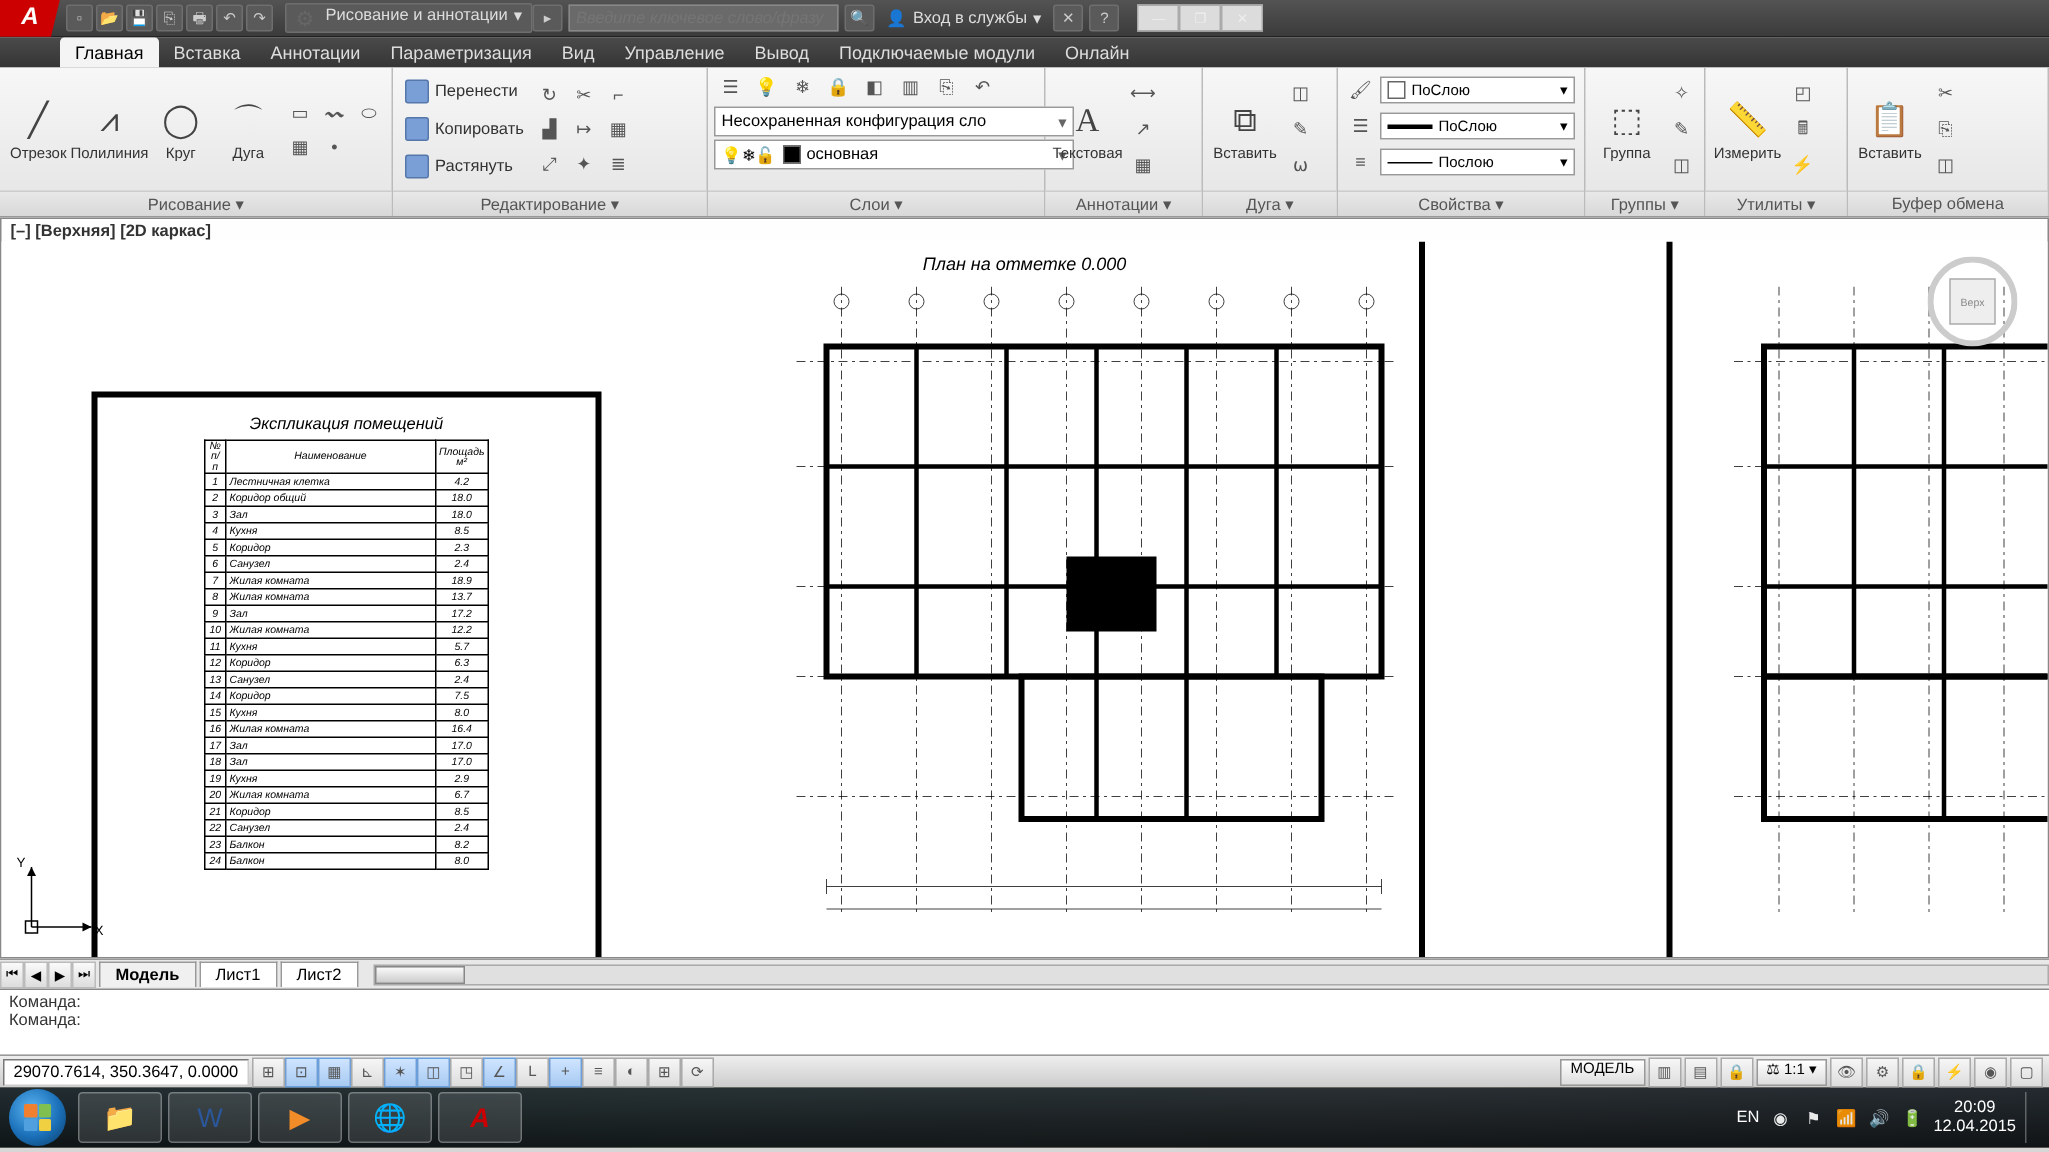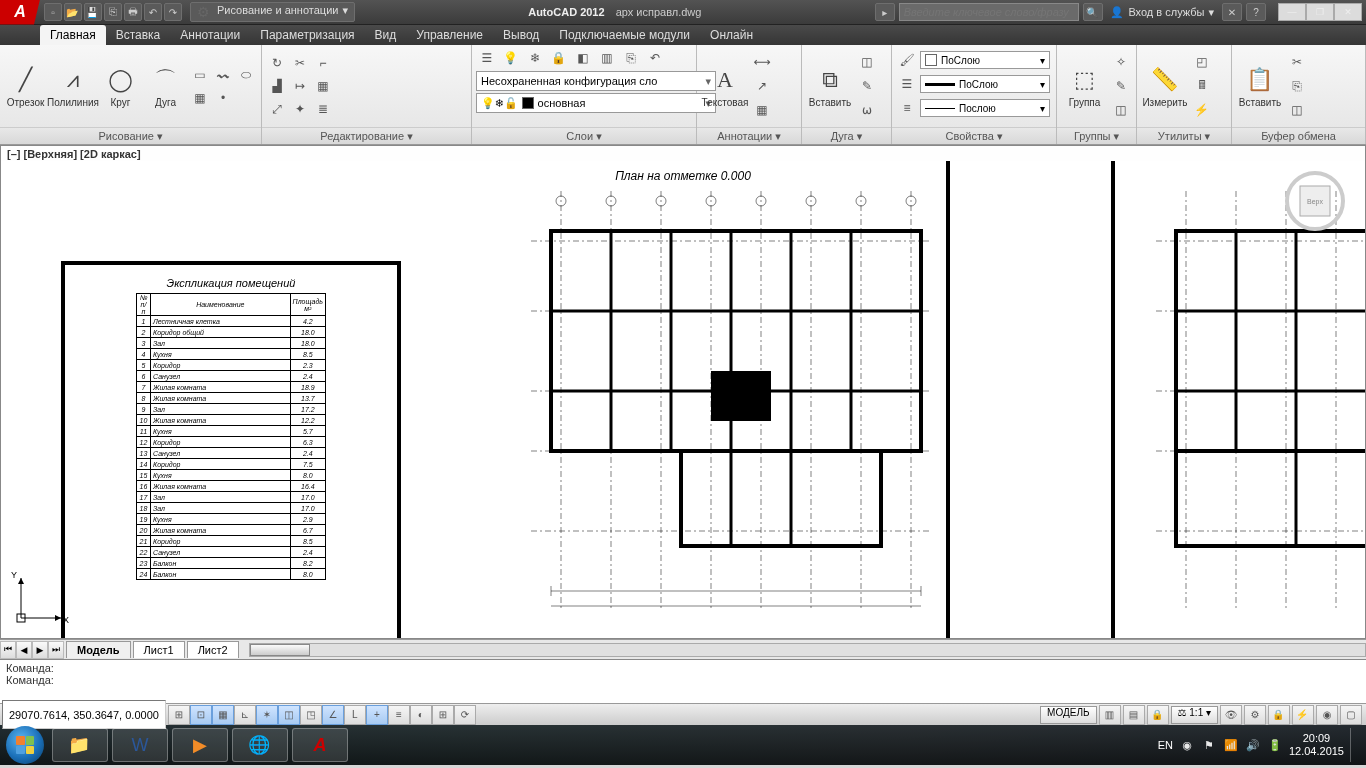--- a/index.html
+++ b/index.html
@@ -57,21 +57,21 @@
 .expl-table td:last-child { width:26px; text-align:center; }
 .model-tabs { height:20px; background:#e8e8e8; border-top:1px solid #999; display:flex; align-items:center; }
 .nav-btns { display:flex; }
 .nav-btn { width:16px; height:18px; border:1px solid #bbb; background:linear-gradient(#fafafa,#ddd); display:flex; align-items:center; justify-content:center; font-size:9px; cursor:pointer; }
 .mtab { padding:2px 10px; border:1px solid #999; border-bottom:none; background:#fff; font-size:11px; cursor:pointer; margin-left:2px; }
 .mtab.active { background:#f0f0f0; font-weight:bold; }
 .hscroll { flex:1; margin-left:10px; height:14px; background:#e0e0e0; border:1px solid #aaa; position:relative; }
 .hscroll-thumb { position:absolute; left:0; width:60px; height:100%; background:linear-gradient(#fafafa,#ccc); border:1px solid #888; }
 .cmdline { height:44px; background:#fff; border-top:1px solid #888; padding:2px 6px; font-size:11px; font-family:Consolas,monospace; color:#333; overflow:hidden; }
 .statusbar { height:22px; background:linear-gradient(#eee,#ccc); border-top:1px solid #999; display:flex; align-items:center; font-size:11px; }
-.coords { padding:0 6px; border:1px inset #ccc; background:#fff; margin:0 2px; height:29px; display:flex; align-items:center; }
+.coords { padding:0 6px; border:1px inset #ccc; background:#fff; margin:0 2px; height:18px; display:flex; align-items:center; }
 .status-btn { width:22px; height:20px; border:1px solid #aaa; background:linear-gradient(#f6f6f6,#ddd); display:flex; align-items:center; justify-content:center; cursor:pointer; font-size:10px; color:#555; }
 .status-btn.on { background:linear-gradient(#cfe4ff,#a7caf2); border-color:#6a9fdc; }
 .status-right { margin-left:auto; display:flex; align-items:center; gap:2px; padding-right:4px; }
 .model-btn { padding:0 6px; height:18px; border:1px solid #999; background:linear-gradient(#fff,#ddd); font-size:10px; cursor:pointer; }
 .taskbar { height:40px; background:linear-gradient(rgba(30,40,50,.85),rgba(10,15,20,.9)),linear-gradient(90deg,#3a4a2f,#5c6840,#6b5a3a,#4a3c28); display:flex; align-items:center; }
 .start-orb { width:38px; height:38px; border-radius:50%; background:radial-gradient(circle at 40% 35%,#5ab4f0,#1a6fb8 55%,#0a3a62); margin:0 6px; display:grid; grid-template:1fr 1fr/1fr 1fr; gap:1px; padding:10px; cursor:pointer; }
 .start-orb span { border-radius:1px; }
 .start-orb span:nth-child(1){background:#f08030}.start-orb span:nth-child(2){background:#80c050}.start-orb span:nth-child(3){background:#50a0e0}.start-orb span:nth-child(4){background:#f0d040}
 .task-btn { width:56px; height:34px; border:1px solid rgba(255,255,255,.3); border-radius:3px; background:rgba(255,255,255,.12); margin:0 2px; display:flex; align-items:center; justify-content:center; font-size:18px; cursor:pointer; }
 .tray { margin-left:auto; display:flex; align-items:center; gap:6px; color:#fff; padding-right:8px; font-size:11px; }
@@ -93,24 +93,20 @@
     <div class="qat-btn">⎘</div>
     <div class="qat-btn">🖶</div>
     <div class="qat-btn">↶</div>
     <div class="qat-btn">↷</div>
   </div>
   <div class="workspace-sel">
     <span class="gear"></span>
     <span>Рисование и аннотации</span>
     <span>▾</span>
   </div>
-  <div class="title-center">
-    <span class="app">AutoCAD 2012</span>
-    <span class="file">арх исправл.dwg</span>
-  </div>
   <div class="title-right">
     <div class="tbtn">▸</div>
     <input class="search-box" placeholder="Введите ключевое слово/фразу" style="">
     <div class="tbtn">🔍</div>
     <div class="signin">
       <span>👤</span>
       <span>Вход в службы</span>▾
     </div>
     <div class="tbtn">✕</div>
     <div class="tbtn">?</div>
@@ -159,20 +155,34 @@
         <div class="sm-btn">⬭</div>
         <div class="sm-btn">▦</div>
         <div class="sm-btn">•</div>
       </div>
     </div>
     <div class="panel-title">Рисование ▾</div>
   </div>
 
   <div class="ribbon-panel" style="width:210px">
     <div class="panel-body">
+      <div class="mid-btn-row">
+        <div class="mid-btn">
+            <div class="ic"></div>
+            <span>Перенести</span>
+          </div>
+        <div class="mid-btn">
+            <div class="ic"></div>
+            <span>Копировать</span>
+          </div>
+        <div class="mid-btn">
+            <div class="ic"></div>
+            <span>Растянуть</span>
+          </div>
+      </div>
       <div class="grid3">
         <div class="sm-btn">↻</div>
           <div class="sm-btn">✂</div>
           <div class="sm-btn">⌐</div>
         <div class="sm-btn">▟</div>
           <div class="sm-btn">↦</div>
           <div class="sm-btn">▦</div>
         <div class="sm-btn">⤢</div>
           <div class="sm-btn">✦</div>
           <div class="sm-btn">≣</div>

